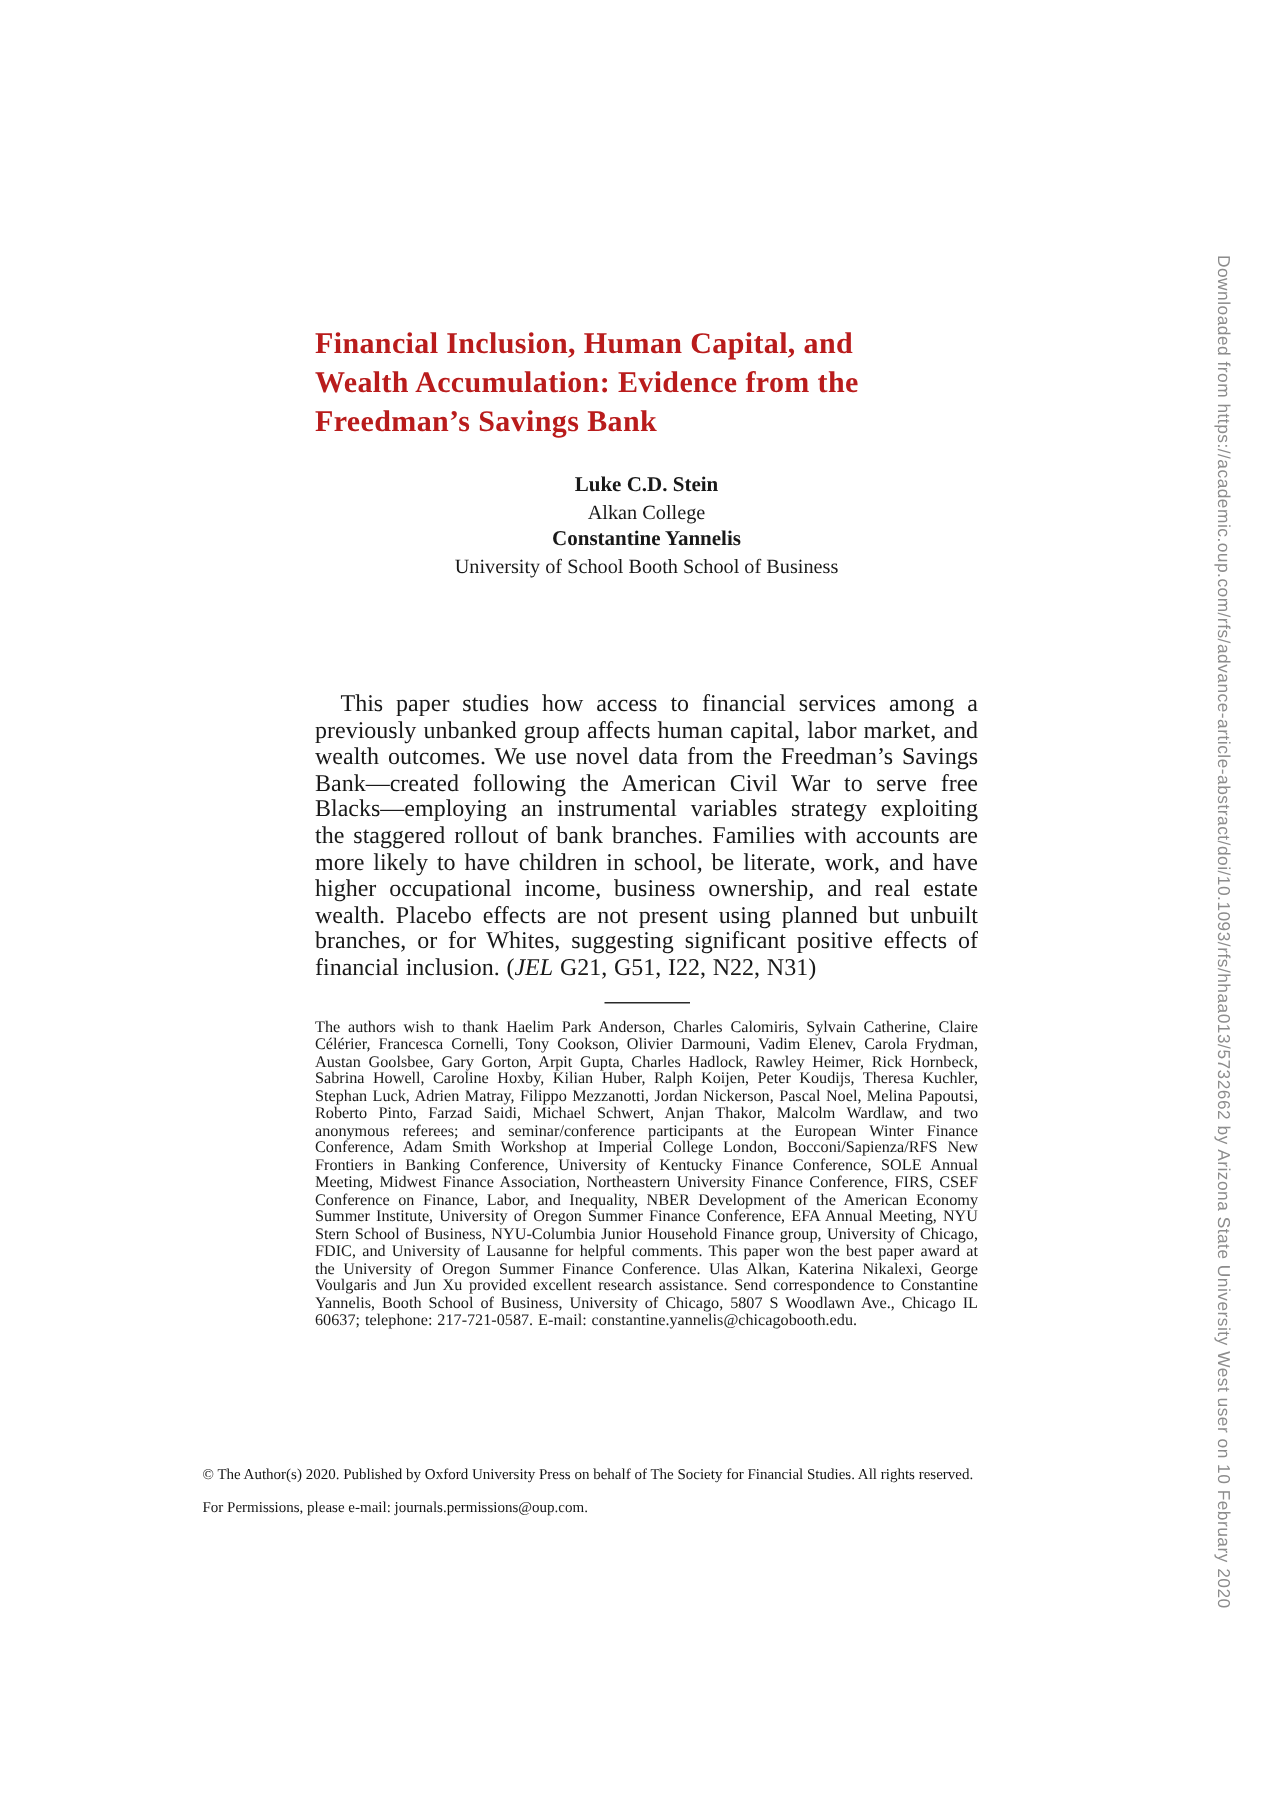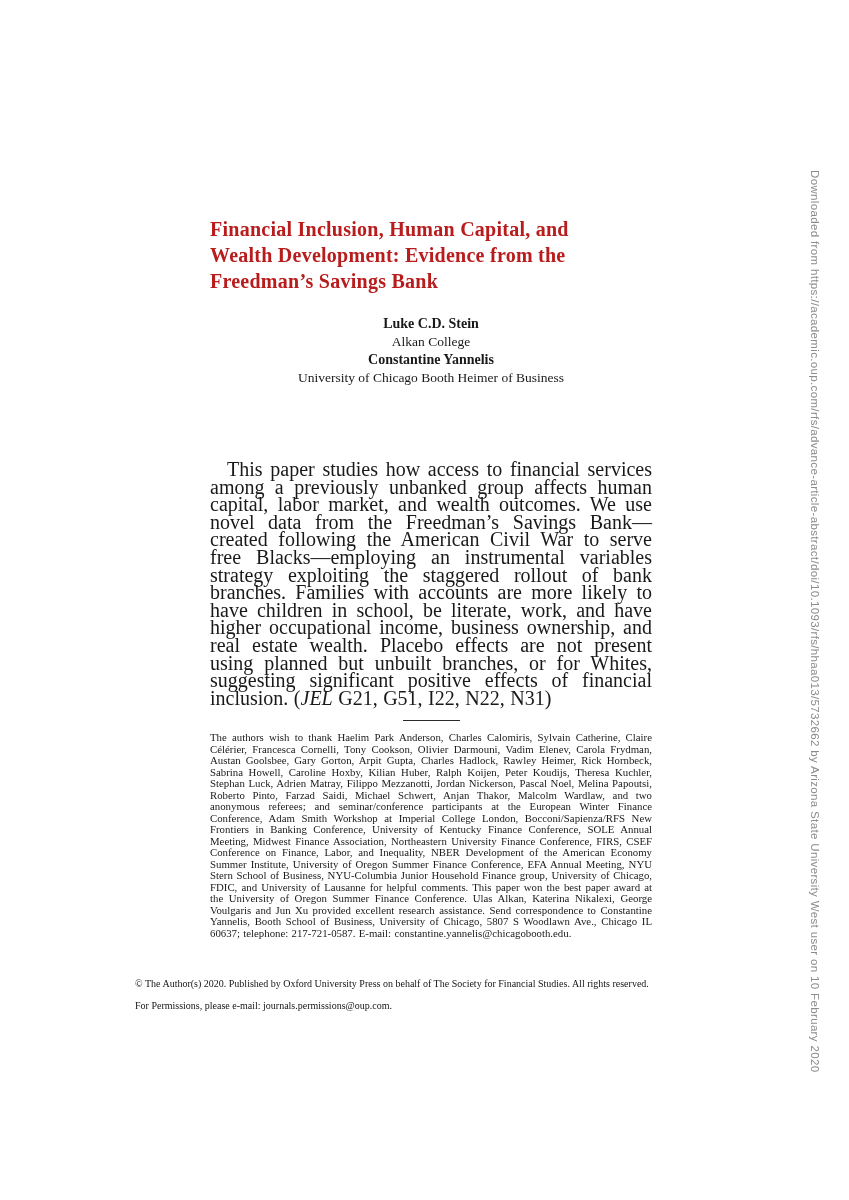--- a/index.html
+++ b/index.html
@@ -46,21 +46,21 @@
     font-size: 14px;
     line-height: 18px;
   }
   .author-affiliation {
     font-size: 13.5px;
     line-height: 18px;
   }
   .abstract {
     margin: 0;
     margin-top: 74px;
-    font-size: 20px;
+    font-size: 16px;
     line-height: 17.6px;
     text-align: justify;
     text-indent: 17px;
     word-spacing: 0.5px;
   }
   .abstract em { font-style: italic; }
   .footnote-rule {
     margin-top: 13px;
     width: 57px;
     height: 0;
@@ -90,32 +90,32 @@
 <body>
 
 <div class="page">
 
   <div class="watermark">Downloaded from https://academic.oup.com/rfs/advance-article-abstract/doi/10.1093/rfs/hhaa013/5732662 by Arizona State University West user on 10 February 2020</div>
 
   <main class="content">
 
     <h1 class="title">
       <span class="title-line">Financial Inclusion, Human Capital, and</span>
-      <span class="title-line">Wealth Development: Evidence from the</span>
+      <span class="title-line">Wealth Accumulation: Evidence from the</span>
       <span class="title-line">Freedman’s Savings Bank</span>
     </h1>
 
     <div class="authors">
       <div class="author-block">
         <div class="author-name">Luke C.D. Stein</div>
         <div class="author-affiliation">Alkan College</div>
       </div>
       <div class="author-block">
         <div class="author-name">Constantine Yannelis</div>
-        <div class="author-affiliation">University of Chicago Booth Heimer of Business</div>
+        <div class="author-affiliation">University of School Booth School of Business</div>
       </div>
     </div>
 
     <p class="abstract"><span>This paper studies how access to financial services among a previously unbanked group affects human capital, labor market, and wealth outcomes. We use novel data from the Freedman’s Savings Bank—created following the American Civil War to serve free Blacks—employing an instrumental variables strategy exploiting the staggered rollout of bank branches. Families with accounts are more likely to have children in school, be literate, work, and have higher occupational income, business ownership, and real estate wealth. Placebo effects are not present using planned but unbuilt branches, or for Whites, suggesting significant positive effects of financial inclusion. (</span><em>JEL</em><span> G21, G51, I22, N22, N31)</span></p>
 
     <hr class="footnote-rule">
 
     <p class="footnote">The authors wish to thank Haelim Park Anderson, Charles Calomiris, Sylvain Catherine, Claire Célérier, Francesca Cornelli, Tony Cookson, Olivier Darmouni, Vadim Elenev, Carola Frydman, Austan Goolsbee, Gary Gorton, Arpit Gupta, Charles Hadlock, Rawley Heimer, Rick Hornbeck, Sabrina Howell, Caroline Hoxby, Kilian Huber, Ralph Koijen, Peter Koudijs, Theresa Kuchler, Stephan Luck, Adrien Matray, Filippo Mezzanotti, Jordan Nickerson, Pascal Noel, Melina Papoutsi, Roberto Pinto, Farzad Saidi, Michael Schwert, Anjan Thakor, Malcolm Wardlaw, and two anonymous referees; and seminar/conference participants at the European Winter Finance Conference, Adam Smith Workshop at Imperial College London, Bocconi/Sapienza/RFS New Frontiers in Banking Conference, University of Kentucky Finance Conference, SOLE Annual Meeting, Midwest Finance Association, Northeastern University Finance Conference, FIRS, CSEF Conference on Finance, Labor, and Inequality, NBER Development of the American Economy Summer Institute, University of Oregon Summer Finance Conference, EFA Annual Meeting, NYU Stern School of Business, NYU-Columbia Junior Household Finance group, University of Chicago, FDIC, and University of Lausanne for helpful comments. This paper won the best paper award at the University of Oregon Summer Finance Conference. Ulas Alkan, Katerina Nikalexi, George Voulgaris and Jun Xu provided excellent research assistance. Send correspondence to Constantine Yannelis, Booth School of Business, University of Chicago, 5807 S Woodlawn Ave., Chicago IL 60637; telephone: 217-721-0587. E-mail: constantine.yannelis@chicagobooth.edu.</p>
 
   </main>

